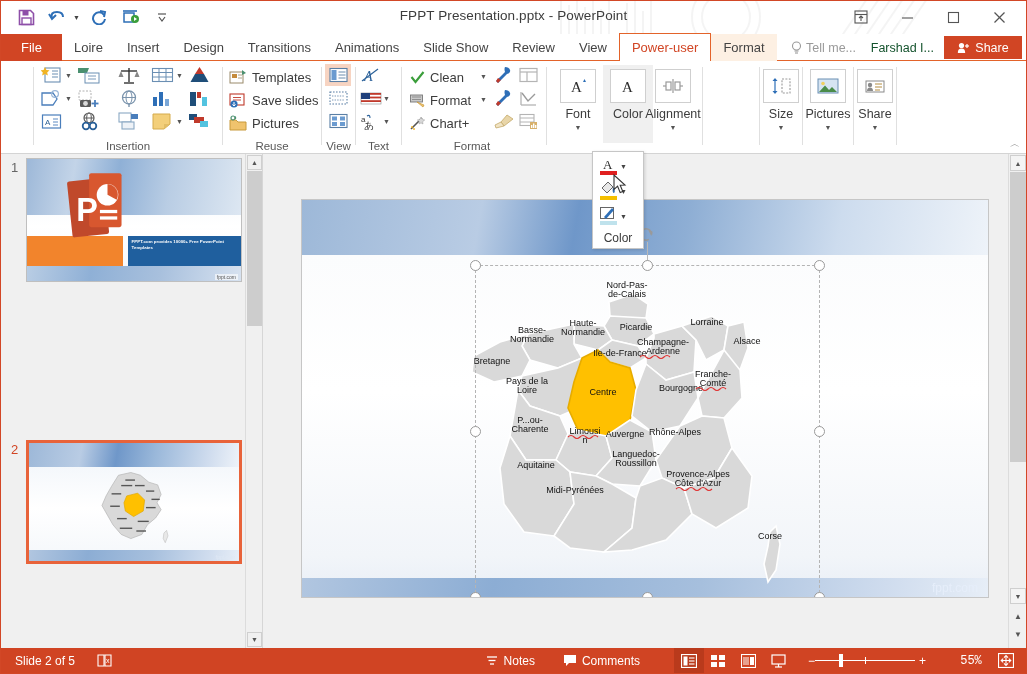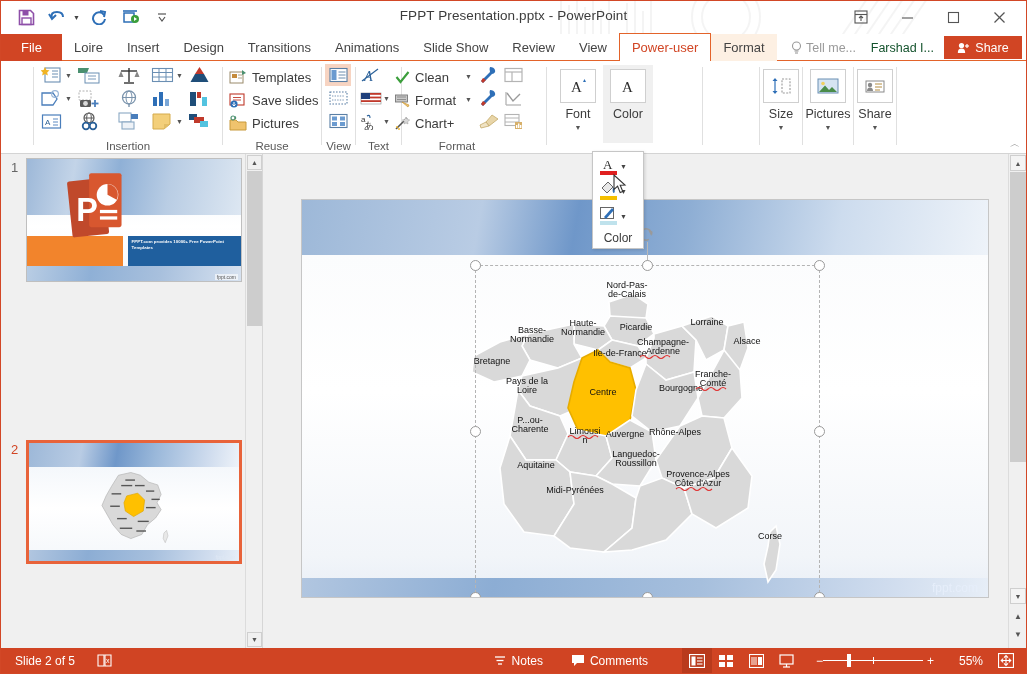--- a/index.html
+++ b/index.html
@@ -586,21 +586,21 @@
             <text x="1" y="9" font-size="8" fill="#333" font-family="sans-serif">a</text>
             <path d="M7 3 Q10 1 10 5" fill="none" stroke="#2a6099" stroke-width="1.1"></path>
             <text x="4" y="16" font-size="10" fill="#333" font-family="sans-serif">あ</text>
           </svg>
       </div>
       <span class="smallcaret" style="left:27px; top:57px;">▼</span>
       <div class="glabel">Text</div>
     </div>
     <div class="rsep" style="left:400px;"></div>
 
-    <div class="rgroup" style="left:386px; width:140px;">
+    <div class="rgroup" style="left:401px; width:140px;">
       <div class="labelbtn" style="left:8px; top:5px;">
         <svg width="15" height="15" viewBox="0 0 15 15">
             <path d="M1.5 7 L5.5 12 L13.5 2" fill="none" stroke="#3b9e3b" stroke-width="2.1"></path>
           </svg>
         <span>Clean</span>
       </div>
       <span class="smallcaret" style="left:78px; top:12px;">▼</span>
       <div class="labelbtn" style="left:8px; top:28px;">
         <svg width="15" height="15" viewBox="0 0 15 15">
             <rect x="0.5" y="2" width="12" height="7" fill="#c9c9c9" stroke="#777" stroke-width=".9"></rect>
@@ -686,20 +686,33 @@
             <text x="5" y="16" font-size="15" fill="#2c2c2c" font-family="serif">A</text>
           </svg>
       </div>
       <div class="blabel">Color</div>
     </div>
 
     <svg style="position:absolute; left:612px; top:113px; z-index:45;" width="16" height="21" viewBox="0 0 16 21">
       <path d="M1 1 L1 15.5 L4.6 12.2 L7.2 18.6 L9.8 17.5 L7.2 11.3 L12 11z" fill="#fff" stroke="#333" stroke-width="1.1"></path>
     </svg>
 
+    <div class="bigbtn" style="left:644px; width:56px;">
+      <div class="bigicon">
+        <svg width="22" height="18" viewBox="0 0 22 18">
+            <rect x="4" y="5" width="5" height="8" fill="none" stroke="#9a9a9a" stroke-width="1.2"></rect>
+            <rect x="13" y="5" width="5" height="8" fill="none" stroke="#9a9a9a" stroke-width="1.2"></rect>
+            <line x1="11" y1="2" x2="11" y2="16" stroke="#9a9a9a" stroke-width="1.2"></line>
+            <line x1="1" y1="9" x2="4" y2="9" stroke="#9a9a9a" stroke-width="1.2"></line>
+            <line x1="18" y1="9" x2="21" y2="9" stroke="#9a9a9a" stroke-width="1.2"></line>
+          </svg>
+      </div>
+      <div class="blabel">Alignment</div>
+      <div class="bigcaret">▼</div>
+    </div>
     <div class="rsep" style="left:701px;"></div>
 
     <div class="rsep" style="left:758px;"></div>
 
     <div class="bigbtn" style="left:760px; width:40px;">
       <div class="bigicon">
         <svg width="22" height="18" viewBox="0 0 22 18">
             <rect x="12" y="2" width="8" height="14" fill="none" stroke="#9a9a9a" stroke-width="1.1" stroke-dasharray="2 1.4"></rect>
             <line x1="5" y1="2" x2="5" y2="16" stroke="#2e6fb7" stroke-width="1.2"></line>
             <path d="M2.5 4 L5 1 L7.5 4z" fill="#2e6fb7"></path>
@@ -1025,21 +1038,21 @@
       <span>−</span>
     </div>
     <div class="zoomslider">
       <div class="zoomtrack"></div>
       <div class="zoomtick" style="left:50px;"></div>
       <div class="zoomknob"></div>
     </div>
     <div class="sb-item" style="margin-left:4px;">
       <span>+</span>
     </div>
-    <div class="sb-item" style="margin-left:20px; width:34px; justify-content:center;">
+    <div class="sb-item" style="margin-left:28px; width:34px; justify-content:center;font-family:Liberation Mono, monospace;">
       <span>55%</span>
     </div>
     <div class="sb-item" style="margin-left:10px; margin-right:12px;">
       <svg width="16" height="15" viewBox="0 0 16 15">
           <rect x="0.5" y="0.5" width="15" height="14" fill="none" stroke="#fff" stroke-width="1.2"></rect>
           <path d="M8 3 L8 12 M4 7.5 L12 7.5" stroke="#fff" stroke-width="1.1"></path>
           <path d="M6 4.6 L8 2.6 L10 4.6 M6 10.4 L8 12.4 L10 10.4 M5.2 5.6 L3.2 7.5 L5.2 9.4 M10.8 5.6 L12.8 7.5 L10.8 9.4" fill="none" stroke="#fff" stroke-width="1.1"></path>
         </svg>
     </div>
   </div>

